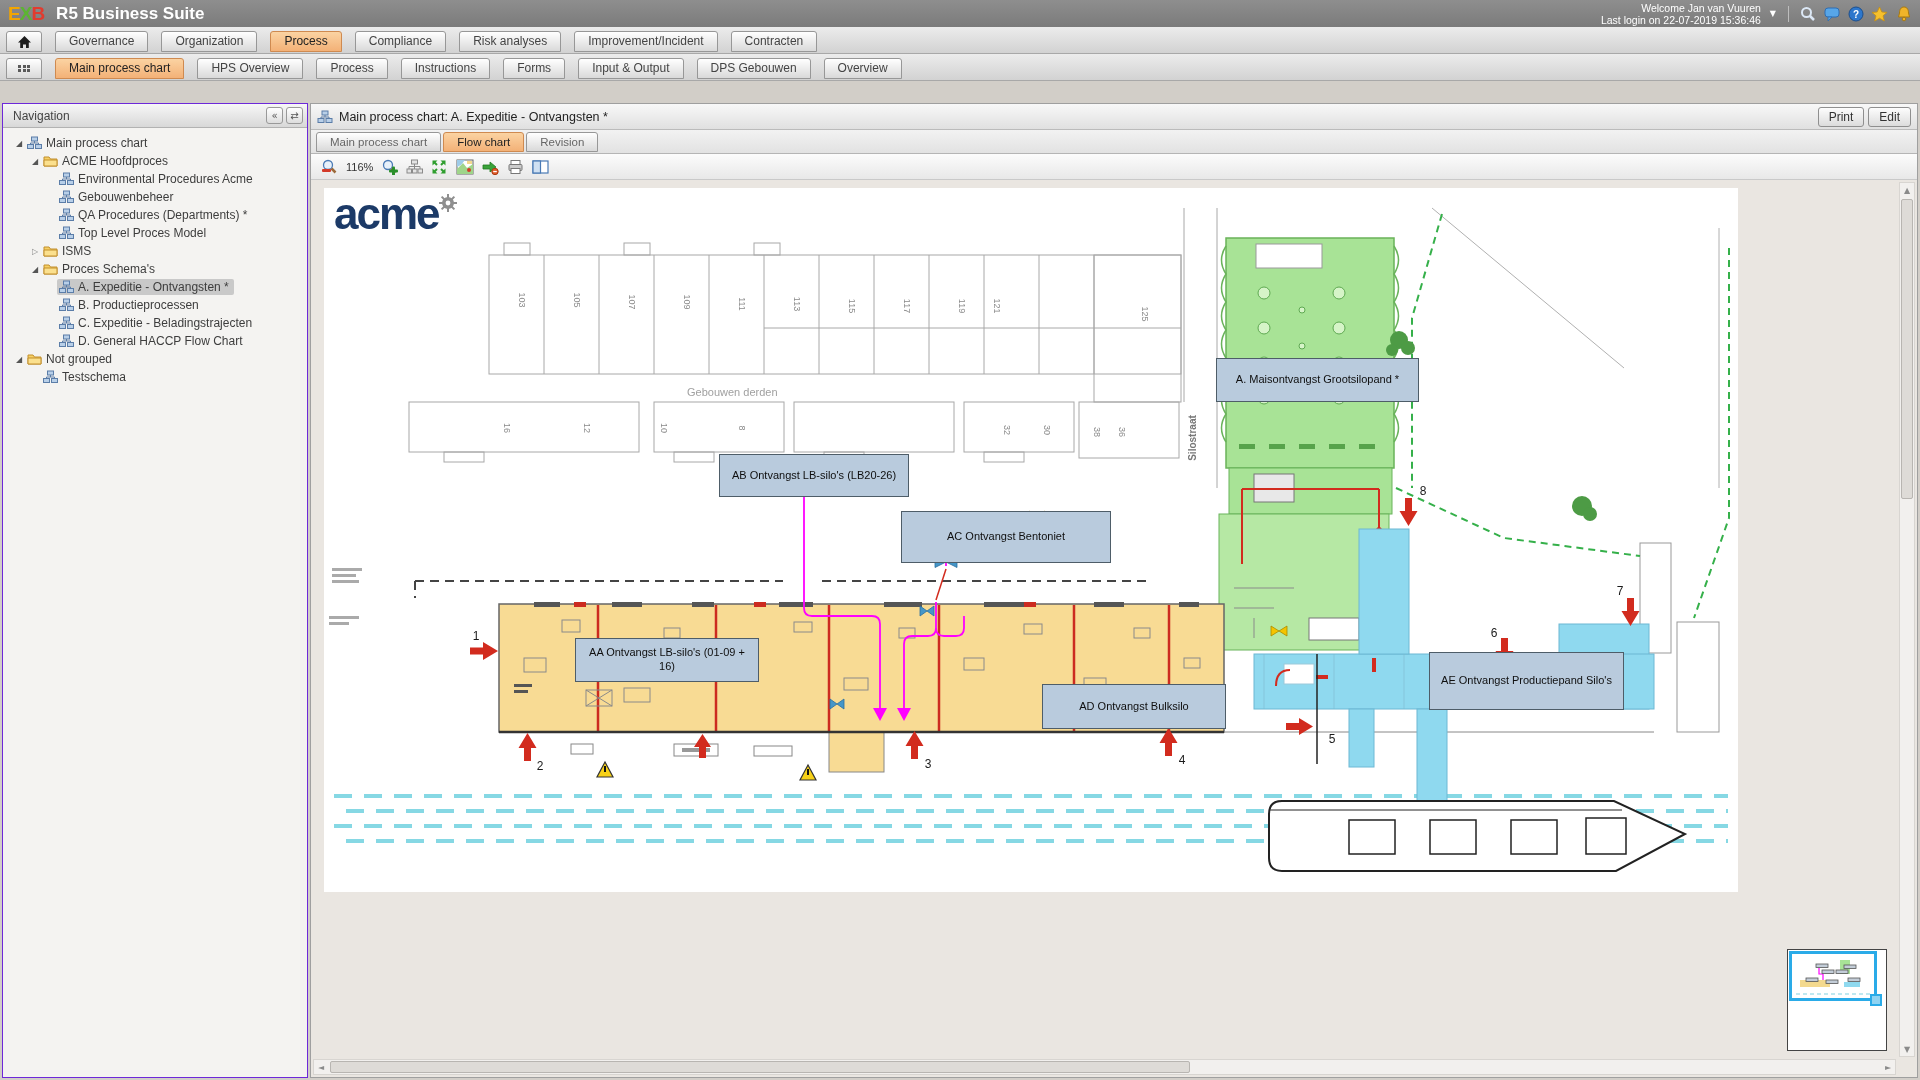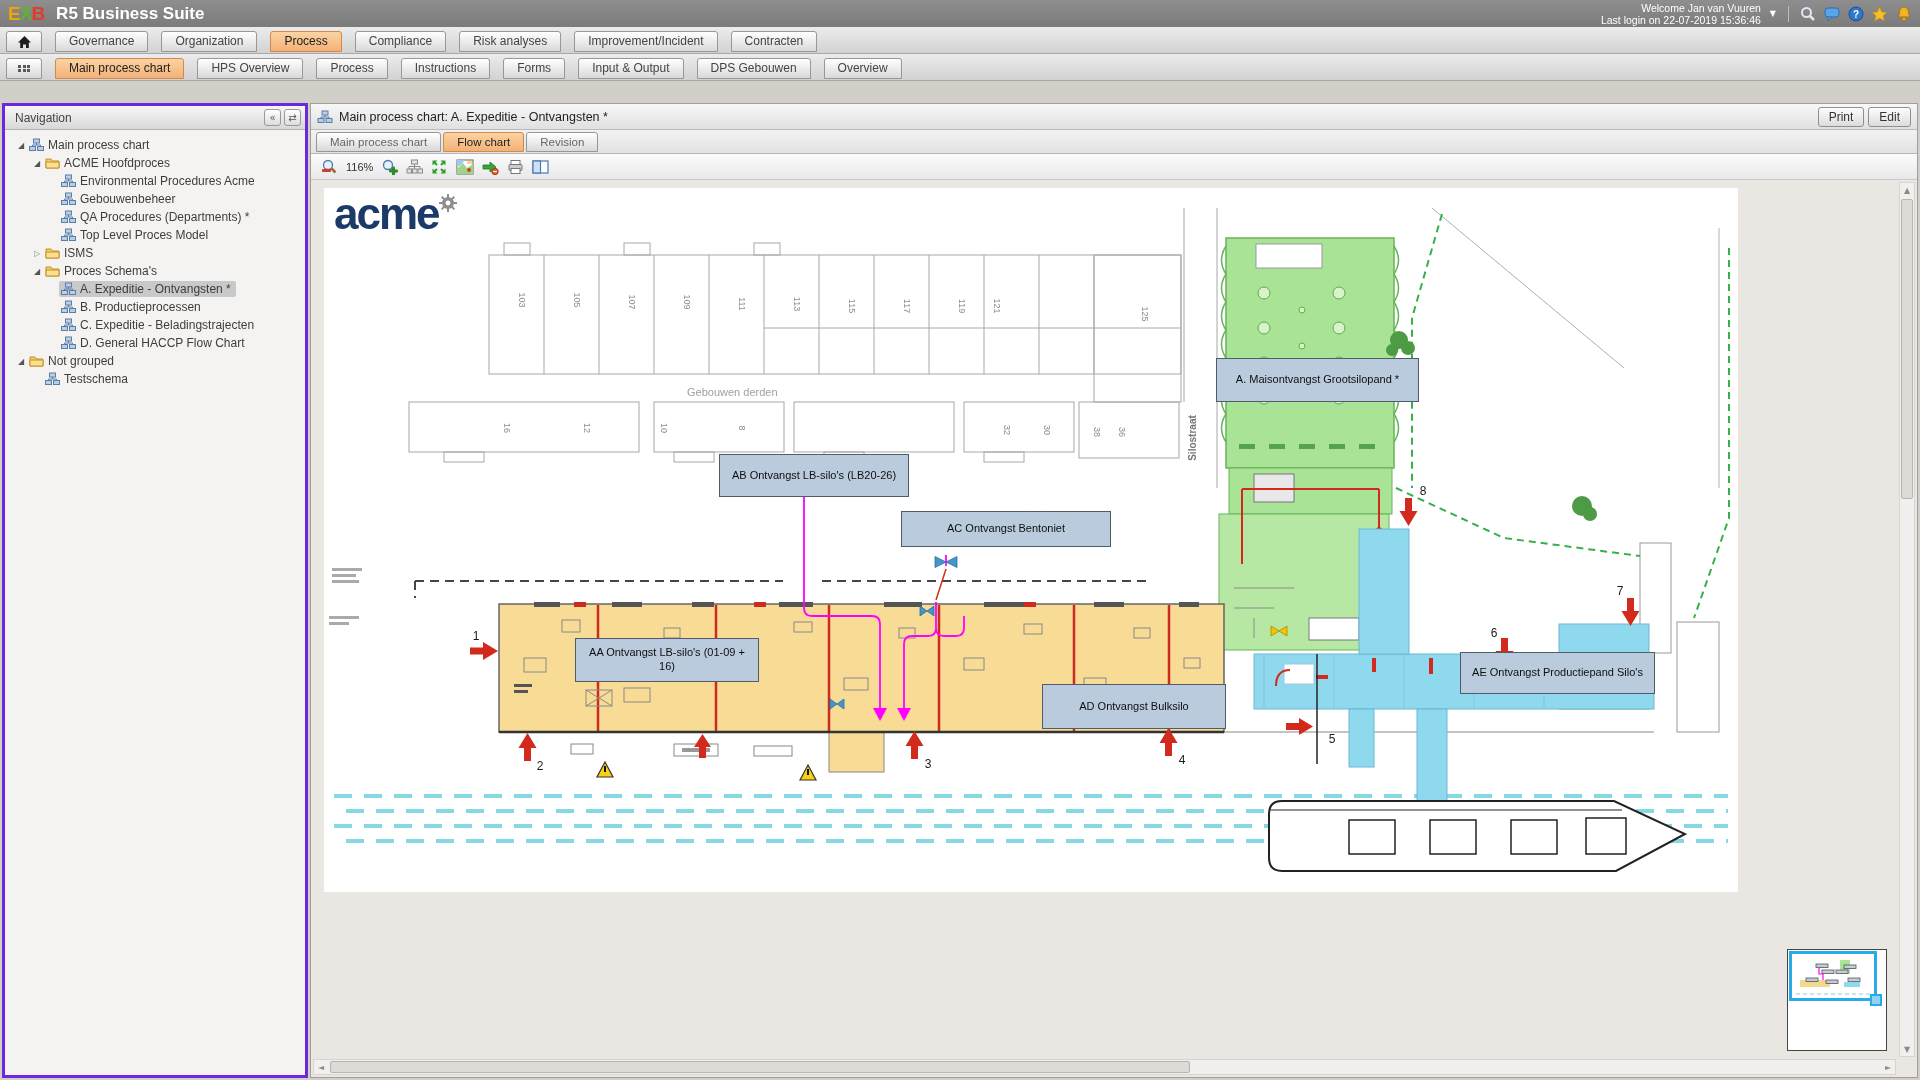--- a/index.html
+++ b/index.html
@@ -21,21 +21,21 @@
   
   .tabstrip { height:27px; background:linear-gradient(#ececec,#d2d2d2); border-bottom:1px solid #a8a8a8; display:flex; align-items:flex-end; padding:0 0 0 6px; gap:13px; }
   .tab { height:21px; line-height:19px; border:1px solid #979797; border-radius:3px 3px 0 0; background:linear-gradient(#ffffff,#d9d9d9); padding:0 13px; font-size:12px; color:#444; white-space:nowrap; margin-bottom:1px; }
   .tab.active { background:linear-gradient(#fbd3a2,#f3b177); border-color:#cf8a50; color:#222; }
   .icon-tab { width:36px; display:flex; align-items:center; justify-content:center; padding:0; }
   .gridglyph { display:grid; grid-template-columns:repeat(3,3px); grid-template-rows:repeat(2,3px); gap:1.5px; }
   .gridglyph i { background:#5a5a5a; }
 
   
   .bodyarea { position:absolute; left:0; right:0; top:82px; bottom:0; padding:21px 2px 2px 2px; display:flex; }
-  .sidebar { width:306px; border:3px solid #6d28d9; background:#f4f3f1; display:flex; flex-direction:column;text-align:right; }
+  .sidebar { width:306px; border:1px solid #6d28d9; background:#f4f3f1; display:flex; flex-direction:column;text-align:right; }
   .nav-header { height:24px; background:linear-gradient(#f7f7f7,#d8d8d8); border-bottom:1px solid #b2b2b2; display:flex; align-items:center; padding:0 4px 0 10px; font-size:12px; color:#444; }
   .nav-header-btns { margin-left:auto; display:flex; gap:3px; }
   .mini-btn { width:17px; height:17px; border:1px solid #999; border-radius:3px; background:linear-gradient(#fff,#ddd); font-size:10px; color:#555; display:flex; align-items:center; justify-content:center; font-family:"DejaVu Sans",sans-serif; }
   .tree { padding:6px 0 0 4px; overflow:hidden; }
   .tree-row { height:18px; display:flex; align-items:center; font-size:12px; color:#3d3d3d; white-space:nowrap; }
   .exp { width:12px; display:inline-flex; justify-content:center; font-family:"DejaVu Sans",sans-serif; font-size:8px; color:#555; }
   .tree-row[data-exp="open"] .exp::before { content:"◢"; }
   .tree-row[data-exp="closed"] .exp::before { content:"▷"; color:#888; }
   .row-inner { display:flex; align-items:center; gap:4px; padding:1px 5px 1px 2px; border-radius:2px; }
   .tree-row.selected .row-inner { background:#c9c9c9; }
@@ -755,24 +755,24 @@
                     <rect x="2" y="10" width="5" height="2"></rect>
                     <rect x="15" y="10" width="5" height="2"></rect>
                   </g>
               </g>
               <circle cx="11" cy="11" r="2.4" fill="#fff"></circle>
             </svg>
           </div>
 
           <div class="map-box" style="left:892px;top:170px;width:203px;height:44px">A. Maisontvangst Grootsilopand *</div>
           <div class="map-box" style="left:395px;top:266px;width:190px;height:43px">AB Ontvangst LB-silo's (LB20-26)</div>
-          <div class="map-box" style="left:577px;top:323px;width:210px;height:36px">AC Ontvangst Bentoniet</div>
+          <div class="map-box" style="left:577px;top:323px;width:210px;height:52px">AC Ontvangst Bentoniet</div>
           <div class="map-box" style="left:251px;top:450px;width:184px;height:44px">AA Ontvangst LB-silo's (01-09 + 16)</div>
           <div class="map-box" style="left:718px;top:496px;width:184px;height:45px">AD Ontvangst Bulksilo</div>
-          <div class="map-box" style="left:1136px;top:464px;width:195px;height:42px">AE Ontvangst Productiepand Silo's</div>
+          <div class="map-box" style="left:1105px;top:464px;width:195px;height:58px">AE Ontvangst Productiepand Silo's</div>
         </div>
 
         <div class="minimap">
           <div class="mini-viewport">
             <svg width="82" height="44" viewBox="0 0 82 44">
               <rect x="0" y="0" width="82" height="44" fill="#fff"></rect>
               <rect x="8" y="26" width="30" height="7" fill="#f3d98e"></rect>
               <rect x="48" y="6" width="10" height="14" fill="#a8e396"></rect>
               <rect x="52" y="28" width="16" height="5" fill="#8fd9ef"></rect>
               <line x1="4" y1="40" x2="78" y2="40" stroke="#bfe8f0" stroke-width="2" stroke-dasharray="4 3"></line>

